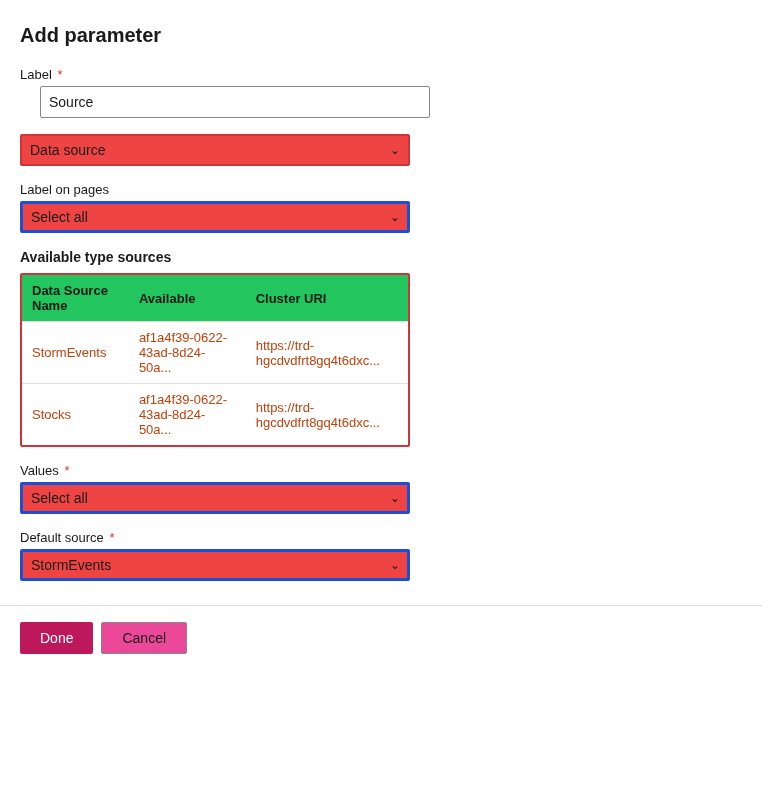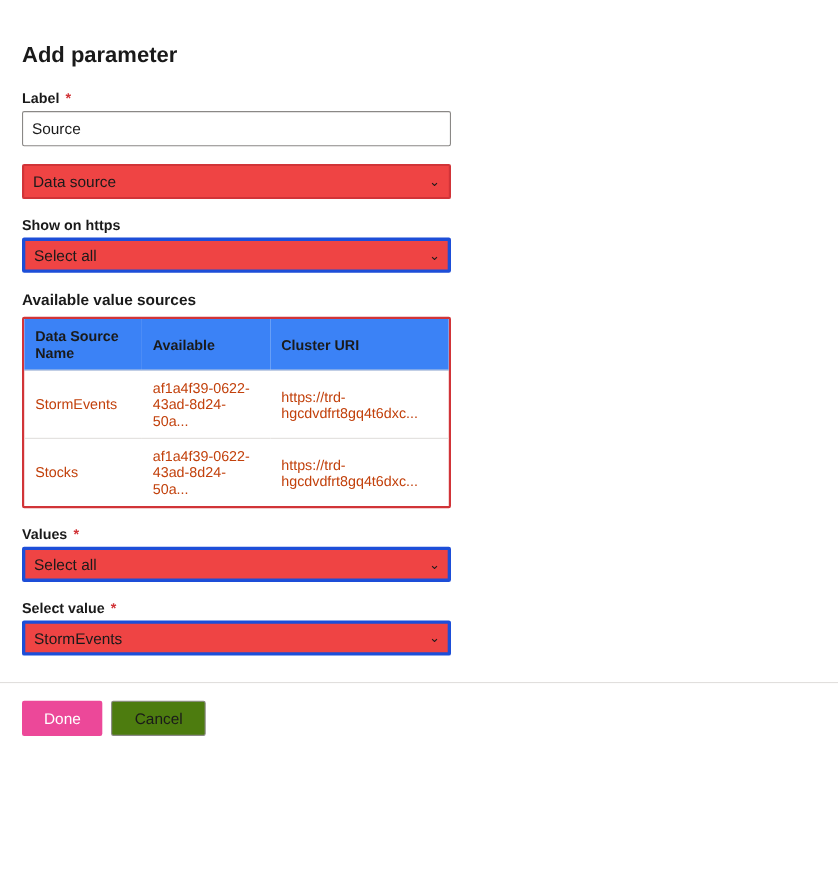--- a/index.html
+++ b/index.html
@@ -5,51 +5,52 @@
     * { box-sizing: border-box; margin: 0; padding: 0; }
     body {
       font-family: -apple-system, BlinkMacSystemFont, 'Segoe UI', sans-serif;
       font-size: 14px;
       color: #1a1a1a;
       background: #fff;
       width: 762px;
       min-height: 790px;
     }
     .page-container {
-      padding: 39px 20px 0 20px;
+      padding: 24px 20px 0 20px;
       max-width: 760px;
     }
     .page-title {
       font-size: 20px;
       font-weight: 600;
       margin-bottom: 20px;
       color: #1a1a1a;
     }
     .field-group {
       margin-bottom: 16px;
     }
     .field-label {
       font-size: 13px;
-      font-weight: 700;
+      font-weight: 400;
       margin-bottom: 4px;
       color: #1a1a1a;
     }
     .field-label .required {
       color: #d13438;
       margin-left: 2px;
     }
     .text-input {
       width: 390px;
       height: 32px;
       border: 1px solid #8a8886;
       border-radius: 2px;
       padding: 0 8px;
       font-size: 14px;
       color: #1a1a1a;
       outline: none;
+      margin-left: 20px;
     }
     .select-dropdown {
       width: 390px;
       height: 32px;
       border: 2px solid #d13438;
       border-radius: 2px;
       padding: 0 8px;
       font-size: 14px;
       color: #1a1a1a;
       background: #ef4444;
@@ -97,21 +98,21 @@
       border: 2px solid #d13438;
       border-radius: 2px;
       overflow: hidden;
       margin-bottom: 16px;
     }
     .data-table {
       width: 100%;
       border-collapse: collapse;
     }
     .data-table thead tr {
-      background: #3b82f6;
+      background: #22c55e;
     }
     .data-table th {
       text-align: left;
       padding: 8px 10px;
       font-size: 13px;
       font-weight: 600;
       color: #1a1a1a;
       border-bottom: 1px solid #e1dfdd;
     }
     .data-table td {
@@ -127,32 +128,32 @@
       border: none;
       border-top: 1px solid #e1dfdd;
       margin-top: 24px;
     }
     .footer-buttons {
       display: flex;
       gap: 8px;
       padding: 16px 20px;
     }
     .btn-done {
-      background: #ec4899;
+      background: #be185d;
       color: #fff;
       border: none;
       border-radius: 2px;
       padding: 6px 20px;
       font-size: 14px;
       font-weight: 500;
       cursor: pointer;
       height: 32px;
     }
     .btn-cancel {
-      background: #4d7c0f;
+      background: #ec4899;
       color: #1a1a1a;
       border: 1px solid #8a8886;
       border-radius: 2px;
       padding: 6px 20px;
       font-size: 14px;
       font-weight: 500;
       cursor: pointer;
       height: 32px;
     }
   </style>
@@ -176,31 +177,31 @@
         <option>Text</option>
         <option>Number</option>
         <option>Boolean</option>
       </select>
       <span class="chevron">⌄</span>
     </div>
   </div>
 
 
   <div class="field-group">
-    <div class="field-label">Show on https</div>
+    <div class="field-label">Label on pages</div>
     <div class="select-wrapper">
       <select class="select-dropdown normal-border">
         <option>Select all</option>
       </select>
       <span class="chevron">⌄</span>
     </div>
   </div>
 
   <div class="field-group">
-    <div class="section-title">Available value sources</div>
+    <div class="section-title">Available type sources</div>
     <div class="data-table-container">
       <table class="data-table">
         <thead>
           <tr>
             <th>Data Source Name</th>
             <th>Available</th>
             <th>Cluster URI</th>
           </tr>
         </thead>
         <tbody>
@@ -226,21 +227,21 @@
     <div class="select-wrapper">
       <select class="select-dropdown normal-border">
         <option>Select all</option>
       </select>
       <span class="chevron">⌄</span>
     </div>
   </div>
 
   <div class="field-group">
     <div class="field-label">
-      <span>Select value</span><span class="required"> *</span>
+      <span>Default source</span><span class="required"> *</span>
     </div>
     <div class="select-wrapper">
       <select class="select-dropdown normal-border">
         <option>StormEvents</option>
         <option>Stocks</option>
       </select>
       <span class="chevron">⌄</span>
     </div>
   </div>
 </div>

